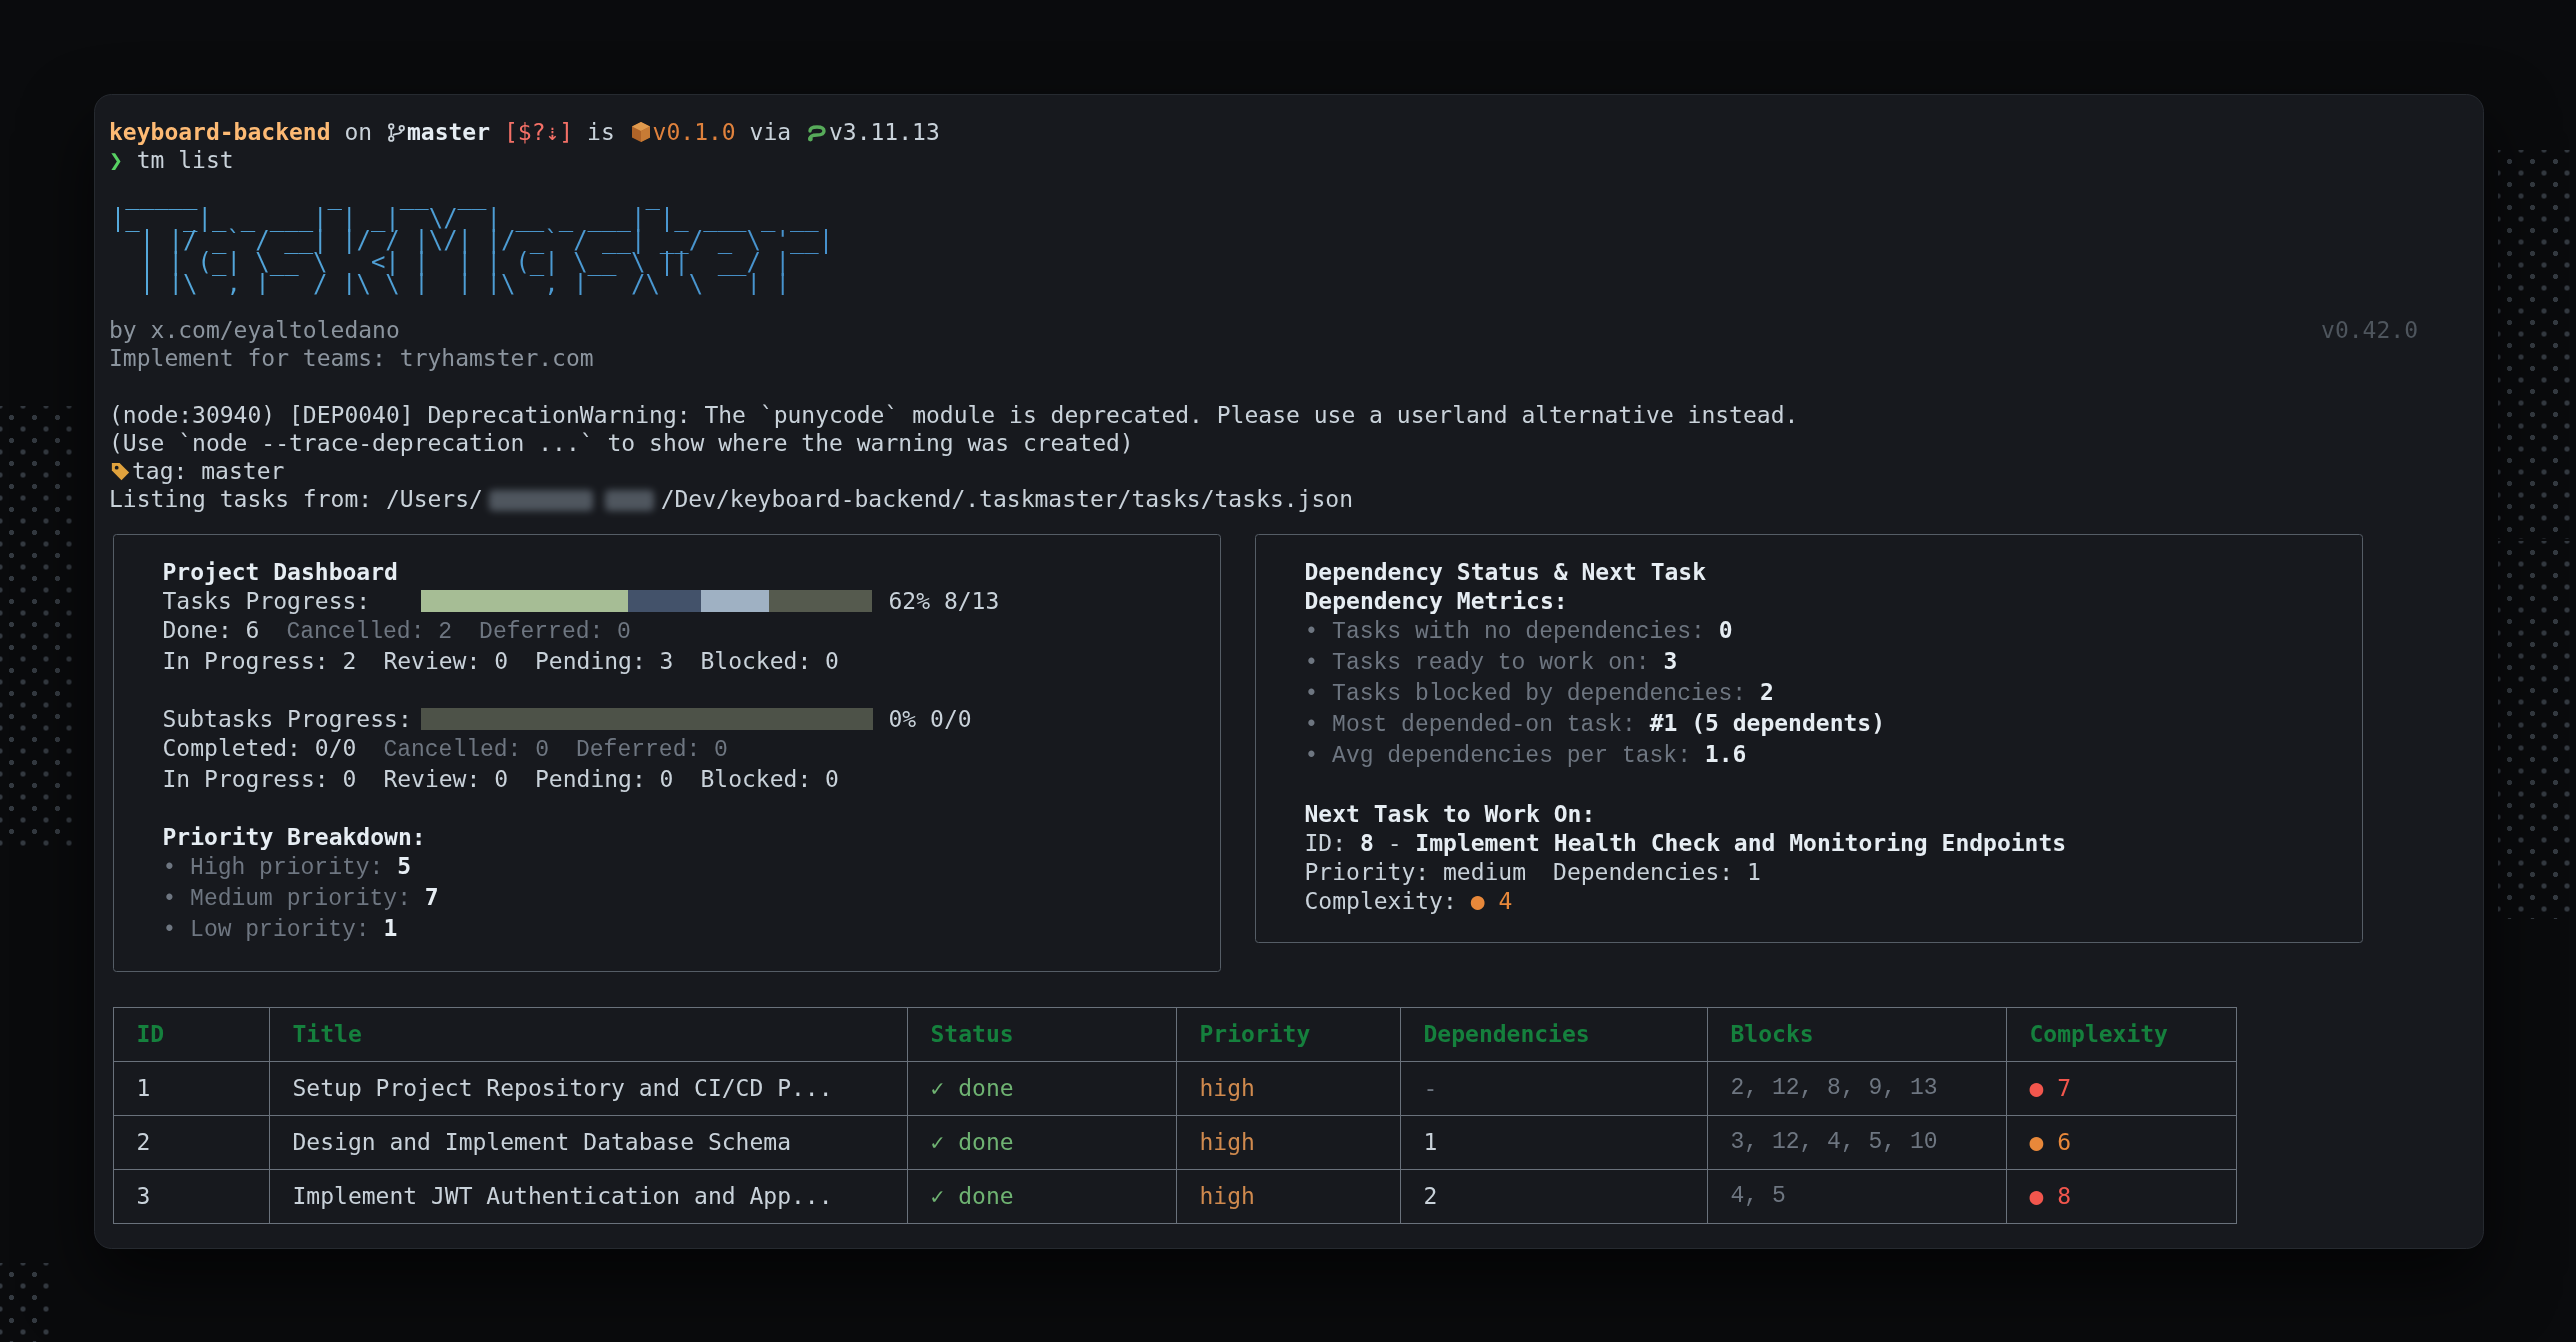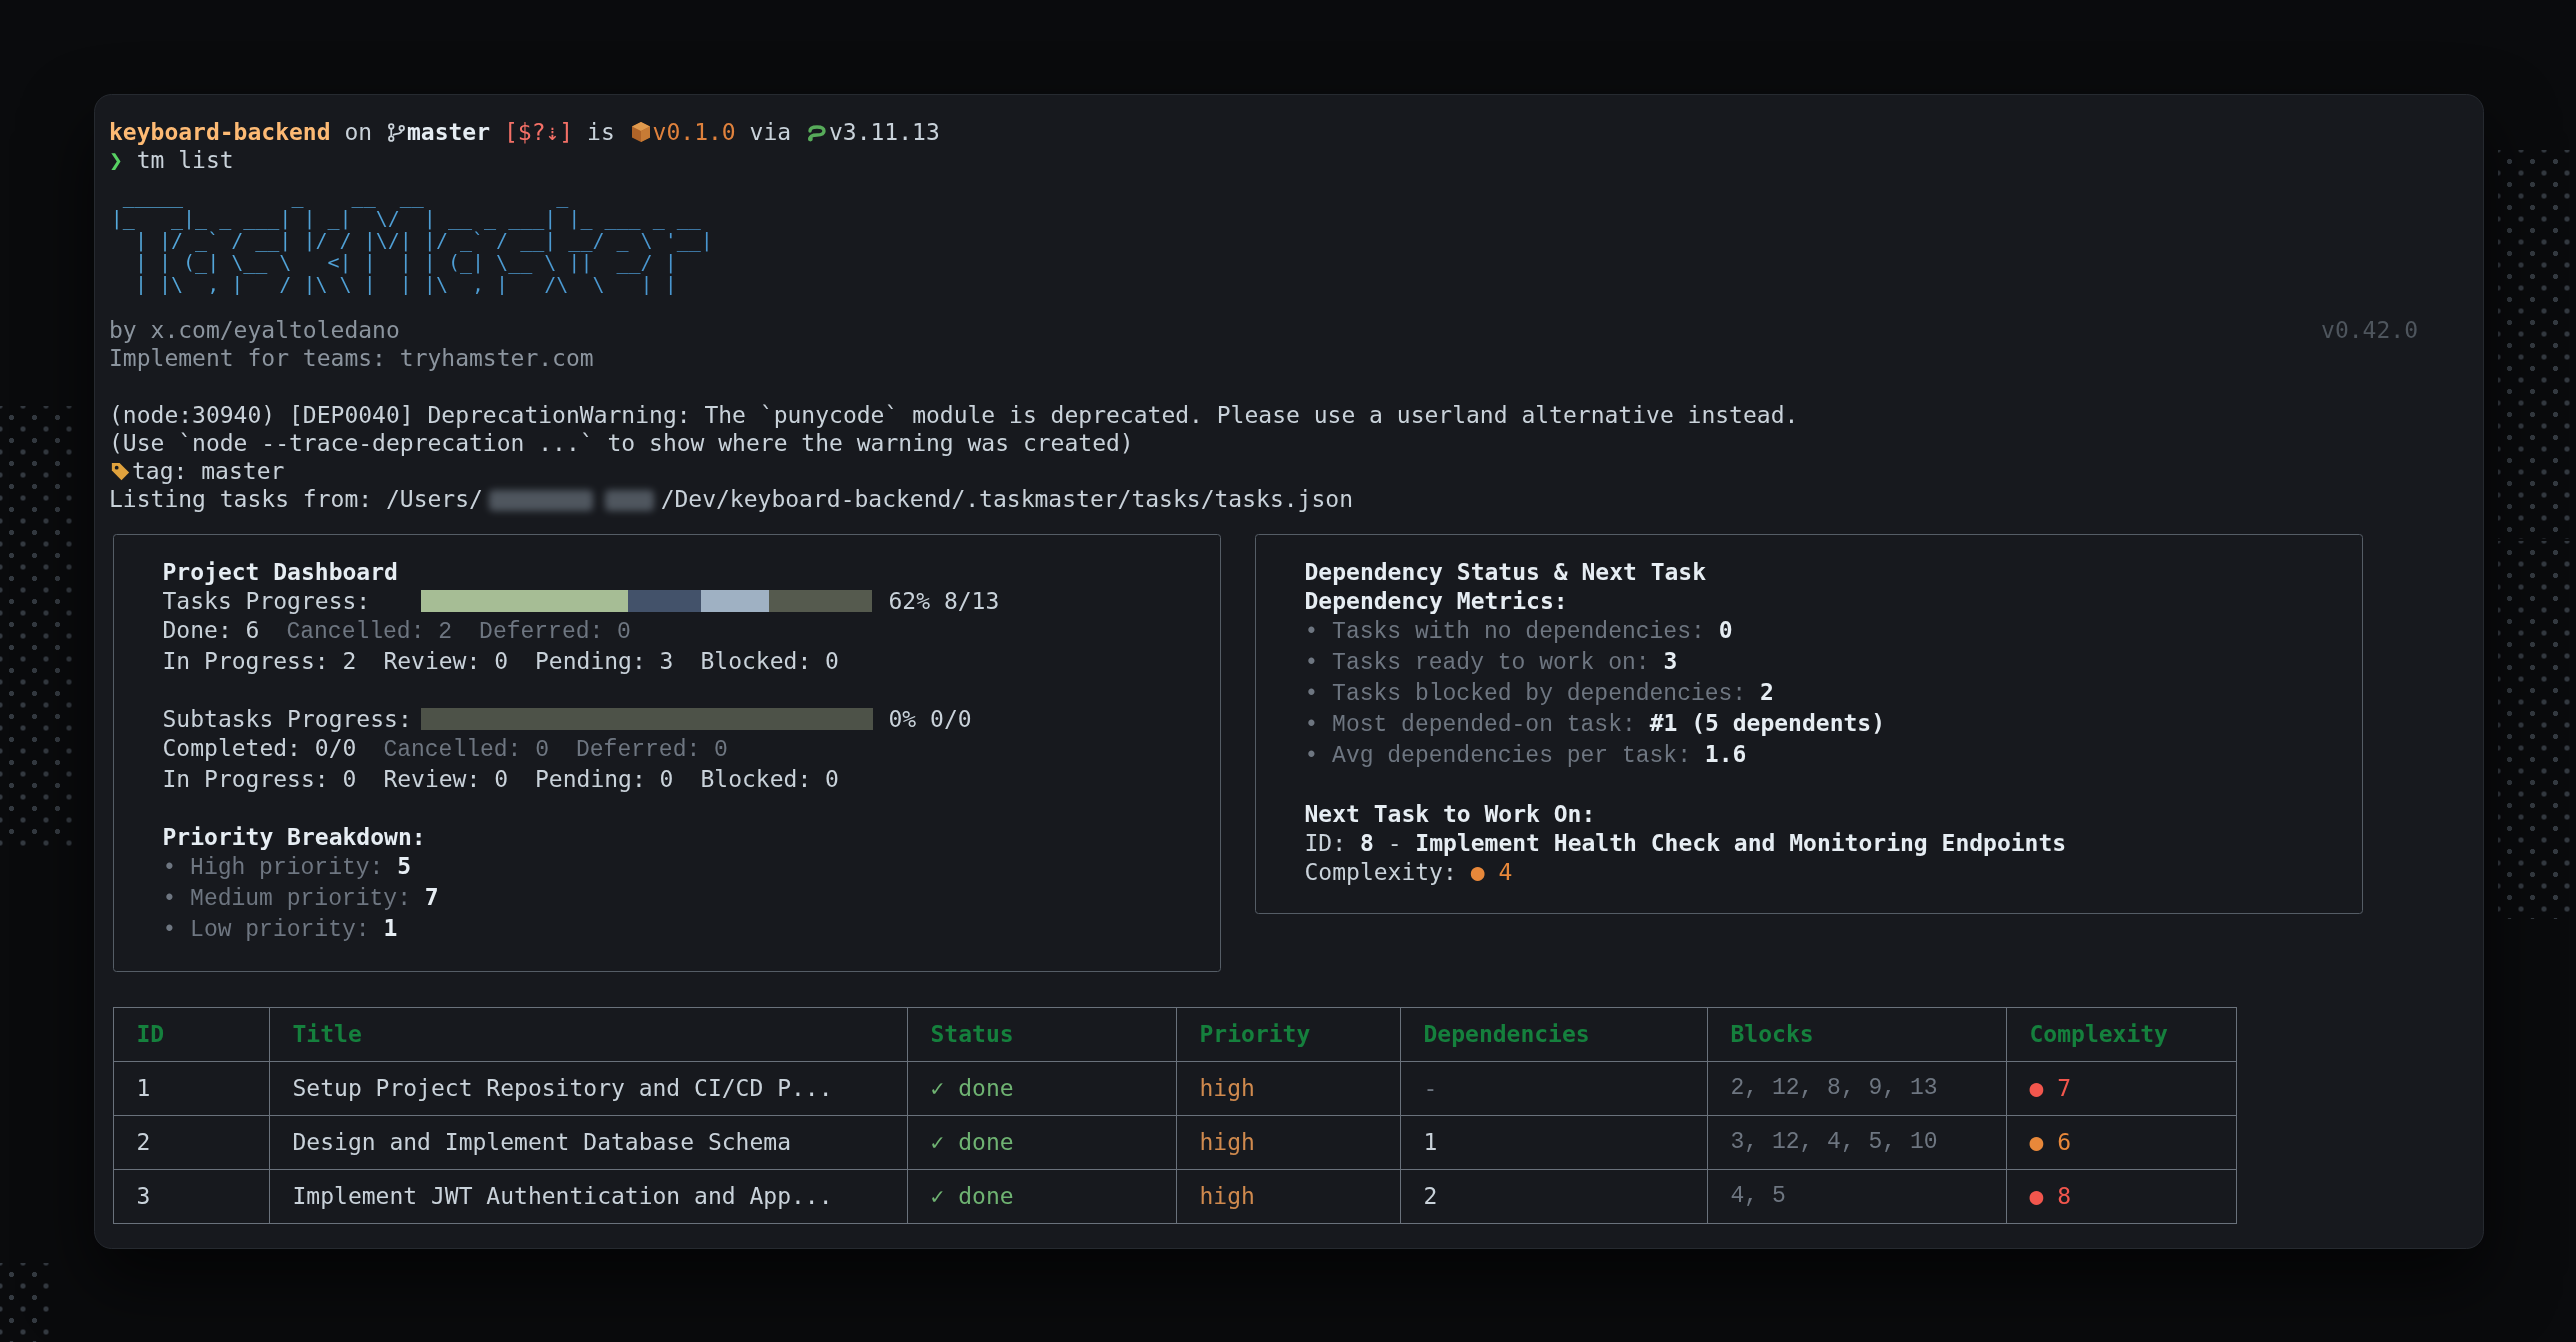--- a/index.html
+++ b/index.html
@@ -27,21 +27,21 @@
   .c-dir { font-weight:bold; color:#fdba74; }
   .c-red { color:#f47067; }
   .c-orange { font-weight:normal; color:#e0823d; }
   .c-green { color:#57d163; }
   .c-gray { color:#8b949e; }
   .c-faint { color:#4e555d; }
 
   .ico { display:inline-block; }
   .ico svg { vertical-align:-4.4px; }
 
-  .logo { color:#3f86c6; font-size:20px; line-height:22px; margin:10.6px 0 21px 1.8px; }
+  .logo { color:#3f86c6; font-size:24px; line-height:22px; margin:10.6px 0 21px 1.8px; }
   .logo div { white-space:pre; }
   @supports (-webkit-background-clip: text) {
     .logo { background:linear-gradient(90deg,#55a9dc 0%,#3f86c6 45%,#2d66a5 100%);
       -webkit-background-clip:text; background-clip:text; -webkit-text-fill-color:transparent; }
   }
 
   .byline-row { display:flex; justify-content:space-between; padding-right:30px; line-height:28px; }
 
   .redact { display:inline-block; height:21px; border-radius:4.4px; background:#59616a;
     filter:blur(3.5px); opacity:.85; vertical-align:middle; margin:0 6.2px; }
@@ -186,20 +186,21 @@
           <span class="b">1.6</span>
         </div>
         <div class="blank"></div>
         <div class="line b">Next Task to Work On:</div>
         <div class="line">
           <span>ID:</span>
           <span class="b">8</span>
           <span>-</span>
           <span class="b">Implement Health Check and Monitoring Endpoints</span>
         </div>
+        <div class="line"><span>Priority:</span> <span>medium</span><span class="gap2">Dependencies:</span> <span>1</span></div>
         <div class="line">
           <span>Complexity:</span>
           <span style="color: rgb(232, 136, 58);">● 4</span>
         </div>
       </div>
 
     </div>
 
     <div class="task-table">
       <div class="cell head">ID</div>

